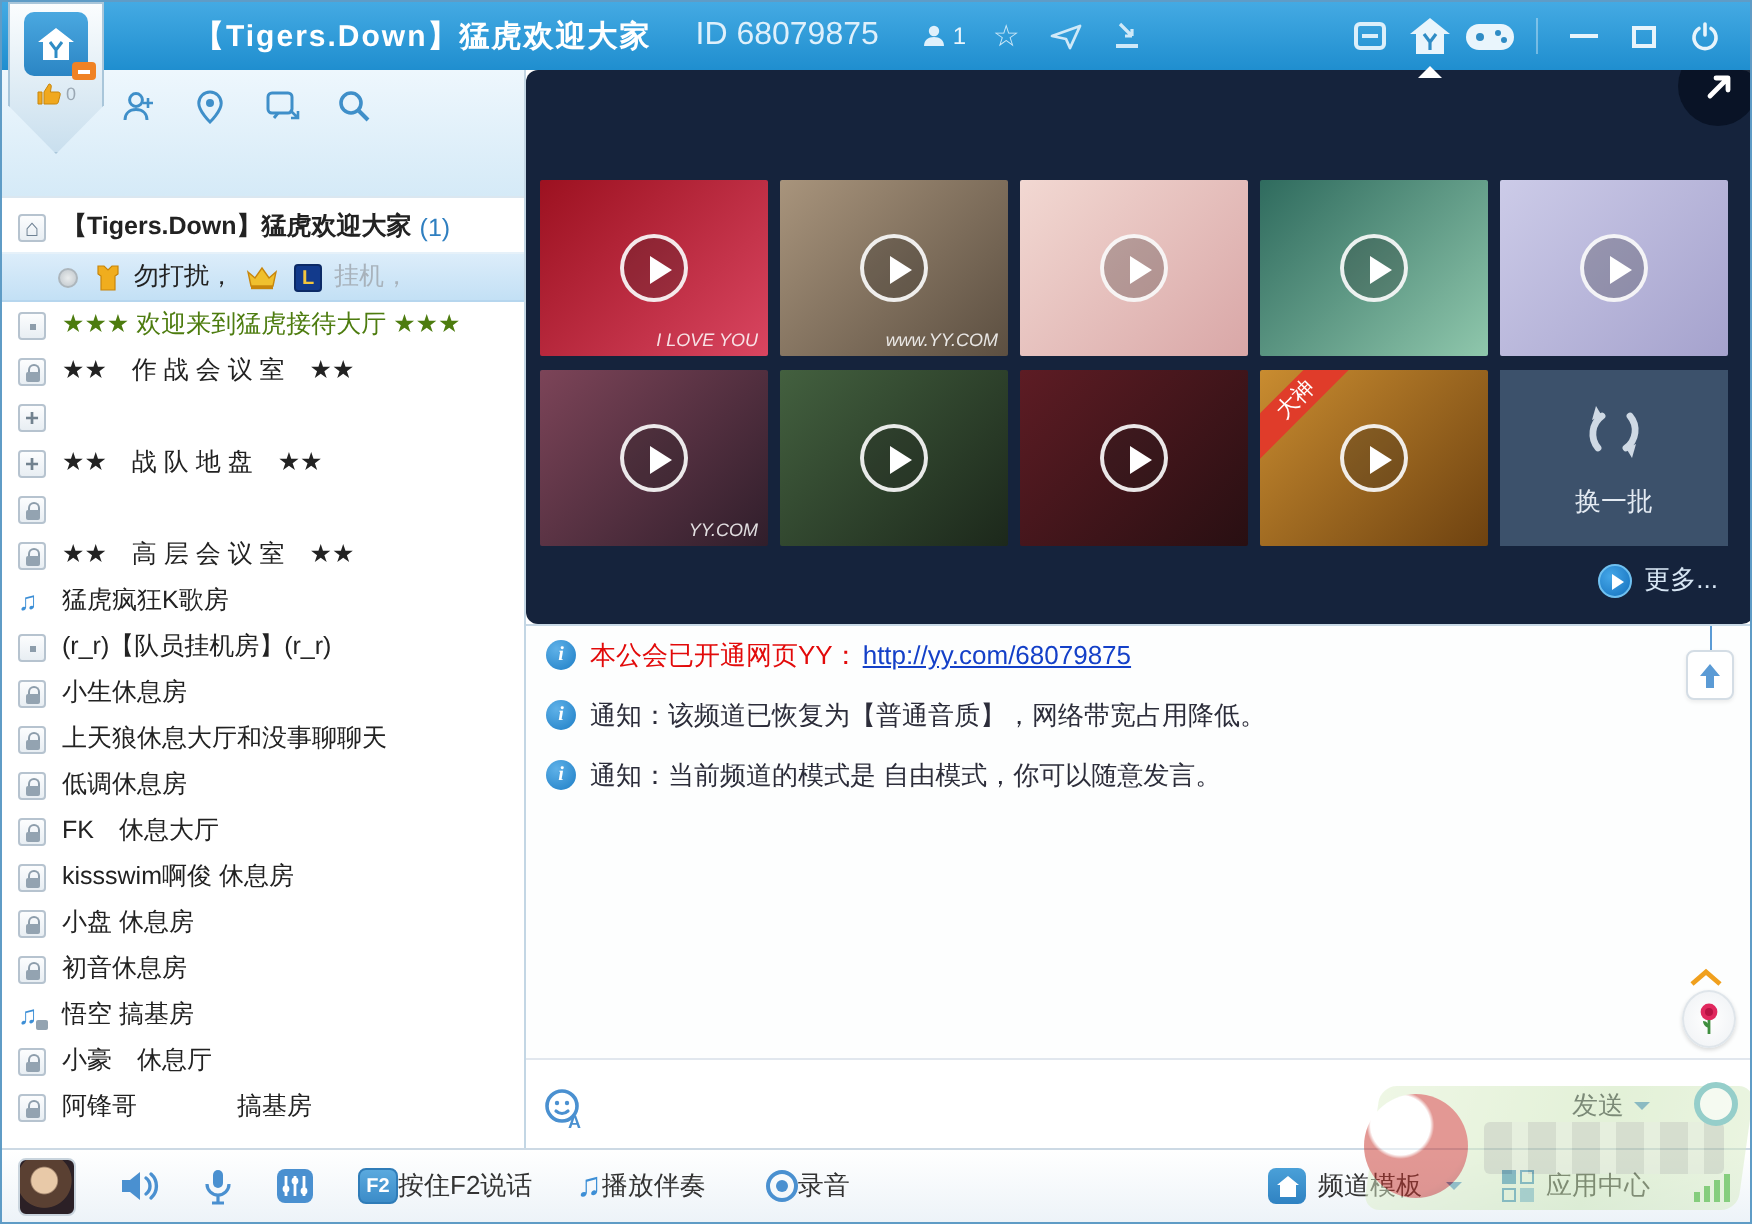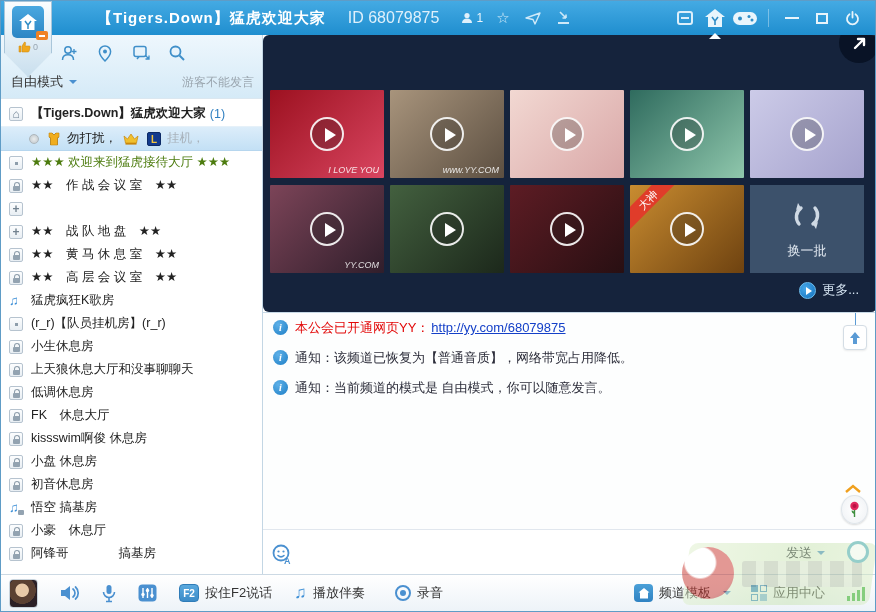--- a/index.html
+++ b/index.html
@@ -115,21 +115,21 @@
   .composer { position:absolute; top:528px; left:262px; width:614px; height:47px; background:#fff; border-top:1px solid #e1e7ee; }
   .emote-btn { position:absolute; left:8px; top:14px; }
   .send-btn { position:absolute; right:52px; top:14px; display:flex; align-items:center; gap:5px; font-size:13px; color:#2c2d3a; cursor:pointer; }
   .send-caret { width:0; height:0; border:4px solid transparent; border-top-color:#4a90d0; margin-top:4px; }
 
   
   .statusbar { position:absolute; bottom:0; left:0; width:100%; height:37px; background:linear-gradient(#ffffff,#edf3f8);
      border-top:1px solid #ccd9e4; display:flex; align-items:center; font-size:13px; color:#333; }
   .avatar { width:29px; height:29px; border-radius:4px; margin-left:8px;
      background:radial-gradient(circle at 45% 38%,#e8c9a8 0 28%,#5a4032 32% 60%,#2b2026 62%); border:1px solid #c9d4dd; }
-  .sb-item { display:flex; align-items:center; gap:6px; margin-left:22px; }
+  .sb-item { display:flex; align-items:center; margin-left:22px; }
   .f2-chip { width:20px; height:18px; background:linear-gradient(#5aa9de,#3c8cc8); border:1px solid #2f7cb8; border-radius:4px;
      color:#fff; font-size:10px; font-weight:bold; text-align:center; line-height:17px; }
   .note-glyph { color:#3d8fd6; font-size:17px; }
   .rec-glyph { width:16px; height:16px; border:2px solid #4a90d0; border-radius:50%; position:relative; }
   .rec-glyph::after { content:""; position:absolute; top:3px; left:3px; width:6px; height:6px; border-radius:50%; background:#4a90d0; }
   .sb-right { margin-left:auto; display:flex; align-items:center; gap:6px; margin-right:10px; }
   .home-chip { width:19px; height:18px; background:linear-gradient(#4aa0d8,#2f82c2); border-radius:4px;
      display:flex; align-items:center; justify-content:center; }
   .grid-ic { width:16px; height:16px; position:relative; margin-left:14px; }
   .grid-ic i { position:absolute; width:7px; height:7px; border:1.5px solid #3c8cc8; }
@@ -253,25 +253,20 @@
               <path d="M12 10l4 4M16 10.5V14h-3.5" stroke="#3f8fc9" stroke-width="1.3" fill="none"></path>
             </svg>
         </div>
         <div class="si">
           <svg width="16" height="16" viewBox="0 0 16 16">
               <circle cx="6.5" cy="6.5" r="5" fill="none" stroke="#3f8fc9" stroke-width="1.8"></circle>
               <path d="M10.5 10.5L15 15" stroke="#3f8fc9" stroke-width="2"></path>
             </svg>
         </div>
       </div>
-      <div class="mode-row">
-        <span>自由模式</span>
-        <span class="caret-down"></span>
-        <span class="guest-note">游客不能发言</span>
-      </div>
     </div>
 
     <div class="tree">
       <div class="trow trow-root">
         <span class="bic ic-home"></span>
         <span class="room-name">【Tigers.Down】猛虎欢迎大家</span>
         <span class="cnt">(1)</span>
       </div>
       <div class="trow trow-vip">
         <span class="dot-presence"></span>
@@ -302,21 +297,20 @@
             <span class="bic ic-plus"></span>
           </div>
 
           <div class="trow">
             <span class="bic ic-plus"></span>
             <span class="room-name">★★　战 队 地 盘　★★</span>
           </div>
 
           <div class="trow">
             <span class="bic ic-lock"></span>
-            <span class="room-name">★★　黄 马 休 息 室　★★</span>
           </div>
 
           <div class="trow">
             <span class="bic ic-lock"></span>
             <span class="room-name">★★　高 层 会 议 室　★★</span>
           </div>
 
           <div class="trow">
             <span class="bic ic-music"></span>
             <span class="room-name">猛虎疯狂K歌房</span>

